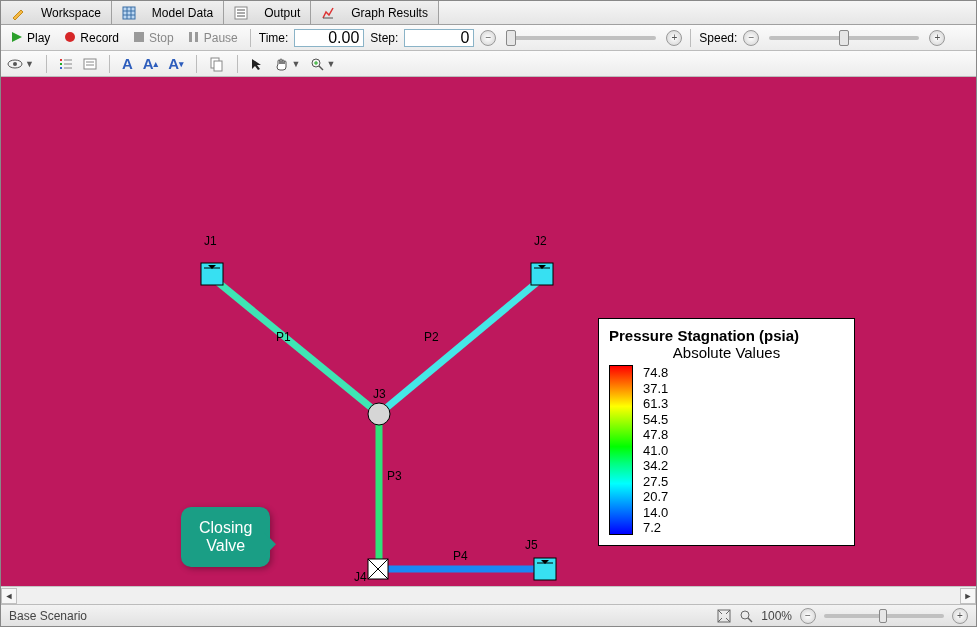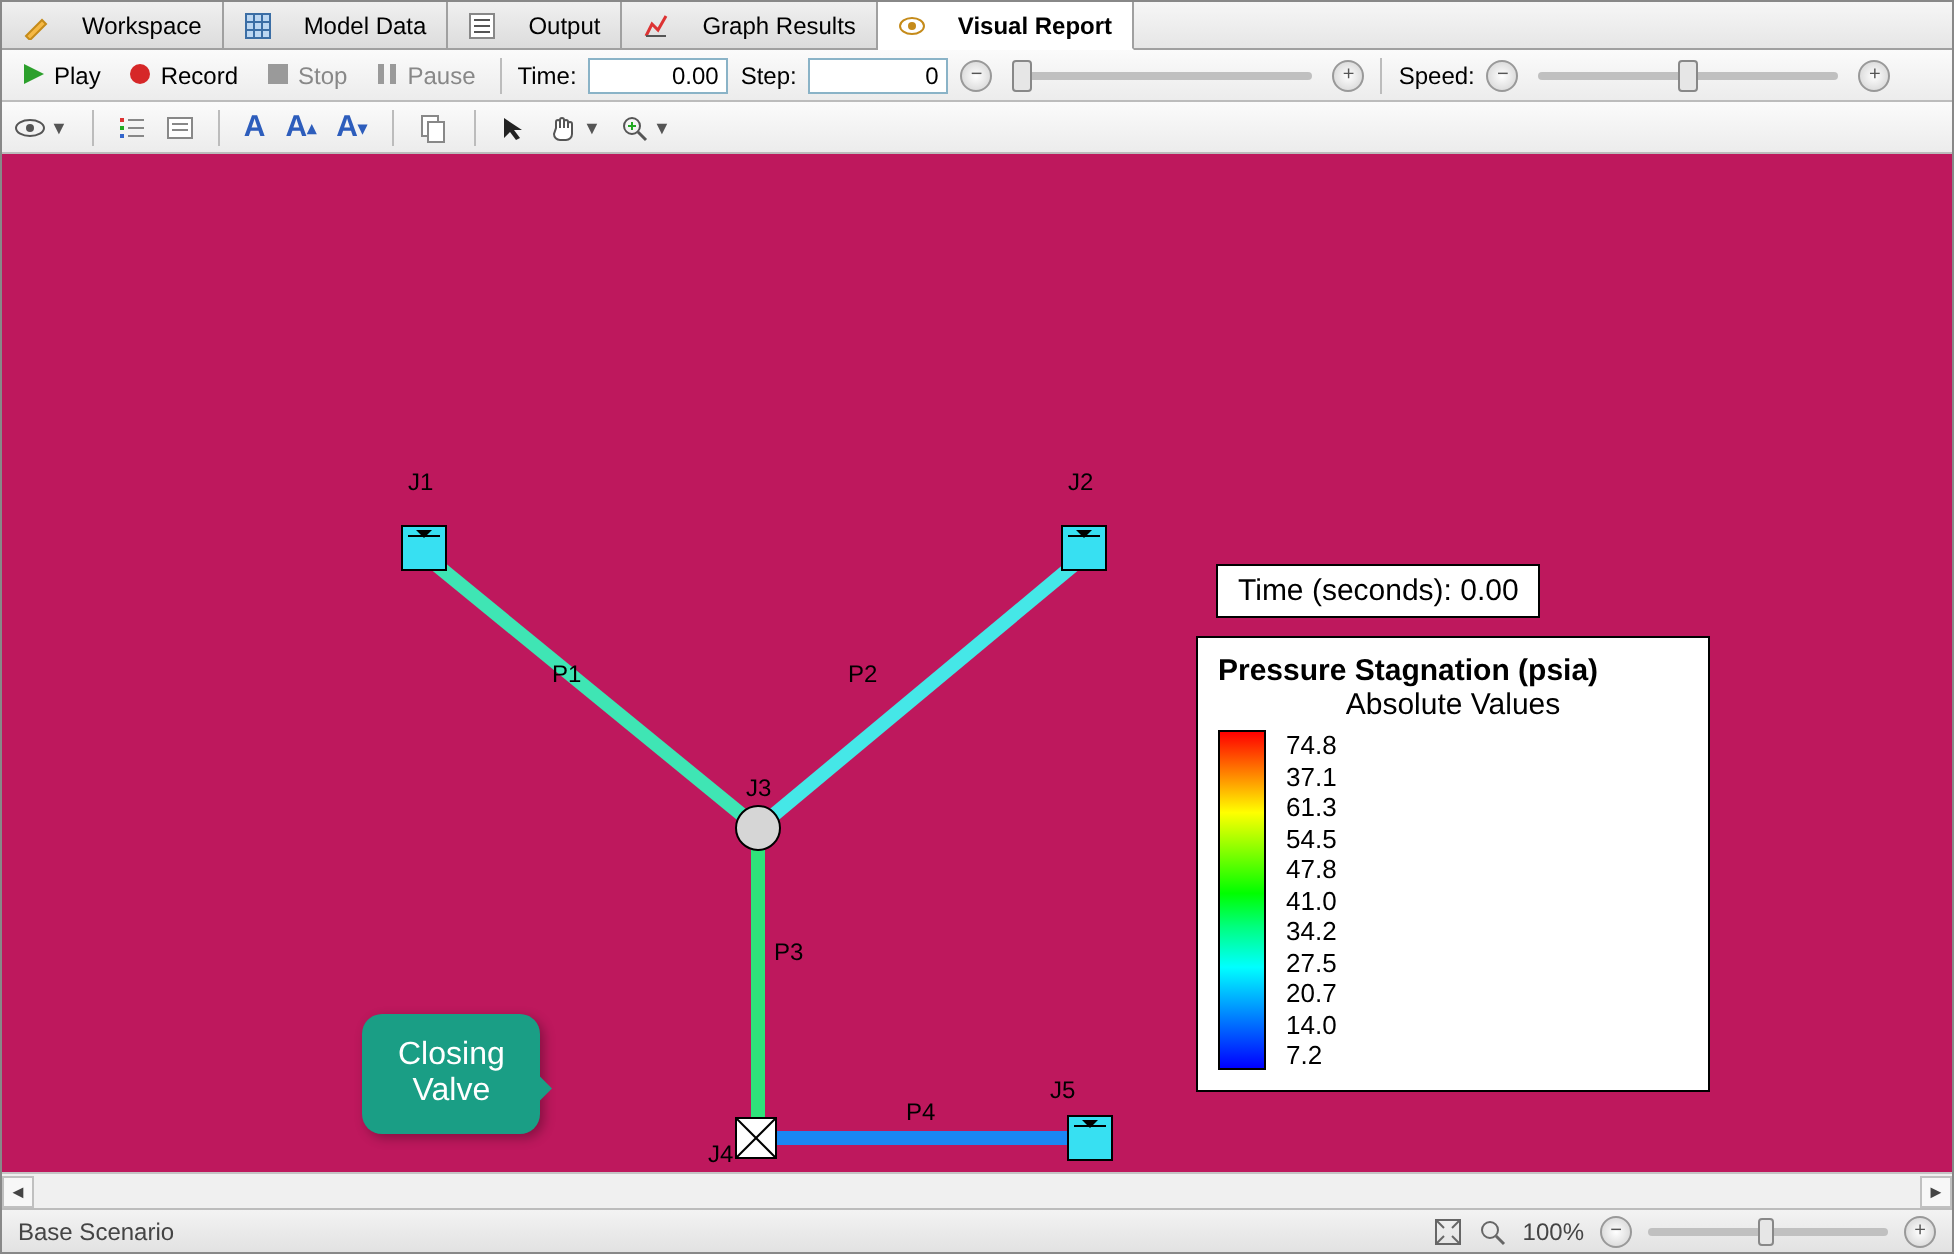--- a/index.html
+++ b/index.html
@@ -52,21 +52,21 @@
     cursor: pointer;
   }
   .tb-label { font-size: 12px; }
   .sep { width:1px; height:18px; background:#bcbcbc; margin:0 2px; }
   .time-input, .step-input {
     width: 70px;
     height: 18px;
     border: 1px solid #8ab3c7;
     text-align: right;
     padding-right: 4px;
-    font-size: 12px;
+    font-size: 16px;
     background:#fff;
   }
   .round-btn {
     width: 16px; height: 16px; border-radius: 50%;
     background: radial-gradient(#fff,#d0d0d0);
     border: 1px solid #999;
     display:flex; align-items:center; justify-content:center;
     font-size:10px; color:#555; cursor:pointer;
   }
   .slider {
@@ -224,29 +224,20 @@
     <span>Output</span>
   </div>
   <div class="tab">
     <span class="ico">
       <svg width="14" height="14">
           <polyline points="2,12 5,6 8,9 12,2" fill="none" stroke="#d33" stroke-width="1.5"></polyline>
           <line x1="2" y1="12" x2="12" y2="12" stroke="#555"></line>
         </svg>
     </span>
     <span>Graph Results</span>
-  </div>
-  <div class="tab active">
-    <span class="ico">
-      <svg width="14" height="14">
-          <ellipse cx="7" cy="7" rx="6" ry="4" fill="none" stroke="#c58b1a"></ellipse>
-          <circle cx="7" cy="7" r="2" fill="#c58b1a"></circle>
-        </svg>
-    </span>
-    <span>Visual Report</span>
   </div>
 </div>
 
 <div class="toolbar1">
   <div class="tb-btn">
     <svg width="12" height="12">
         <polygon points="1,1 11,6 1,11" fill="#2ca02c"></polygon>
       </svg>
     <span class="tb-label">Play</span>
   </div>
@@ -388,21 +379,20 @@
   <div class="node-lbl" style="left:275px;top:253px">P1</div>
   <div class="node-lbl" style="left:423px;top:253px">P2</div>
   <div class="node-lbl" style="left:386px;top:392px">P3</div>
   <div class="node-lbl" style="left:452px;top:472px">P4</div>
 
   <div class="callout">
     <div>Closing</div>
     <div>Valve</div>
   </div>
 
-  <div class="time-box">Time (seconds): 0.00</div>
 
   <div class="legend-box">
     <div class="legend-title">Pressure Stagnation (psia)</div>
     <div class="legend-sub">Absolute Values</div>
     <div class="legend-body">
       <div class="colorbar"></div>
       <div class="legend-vals">
         <span>74.8</span>
         <span>37.1</span>
         <span>61.3</span>

